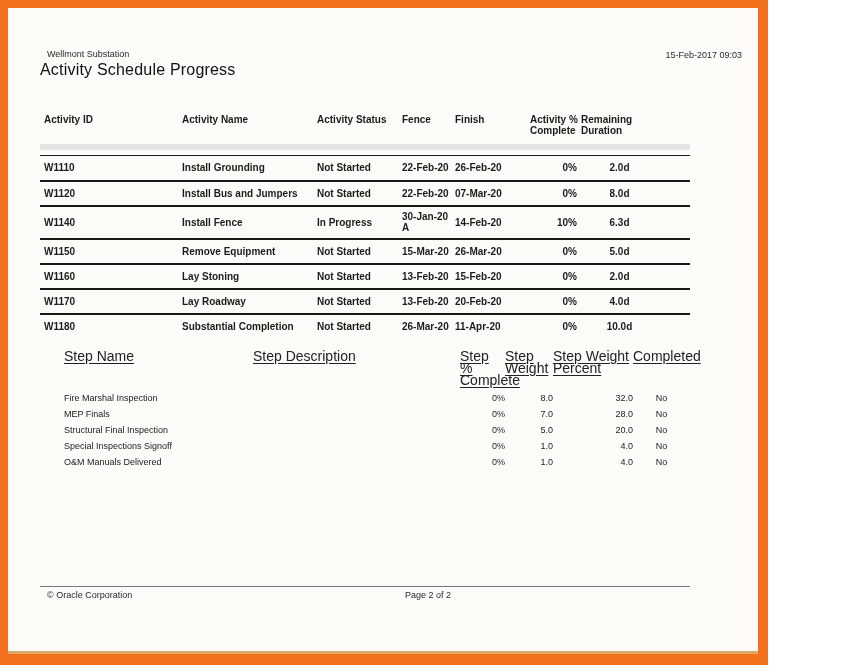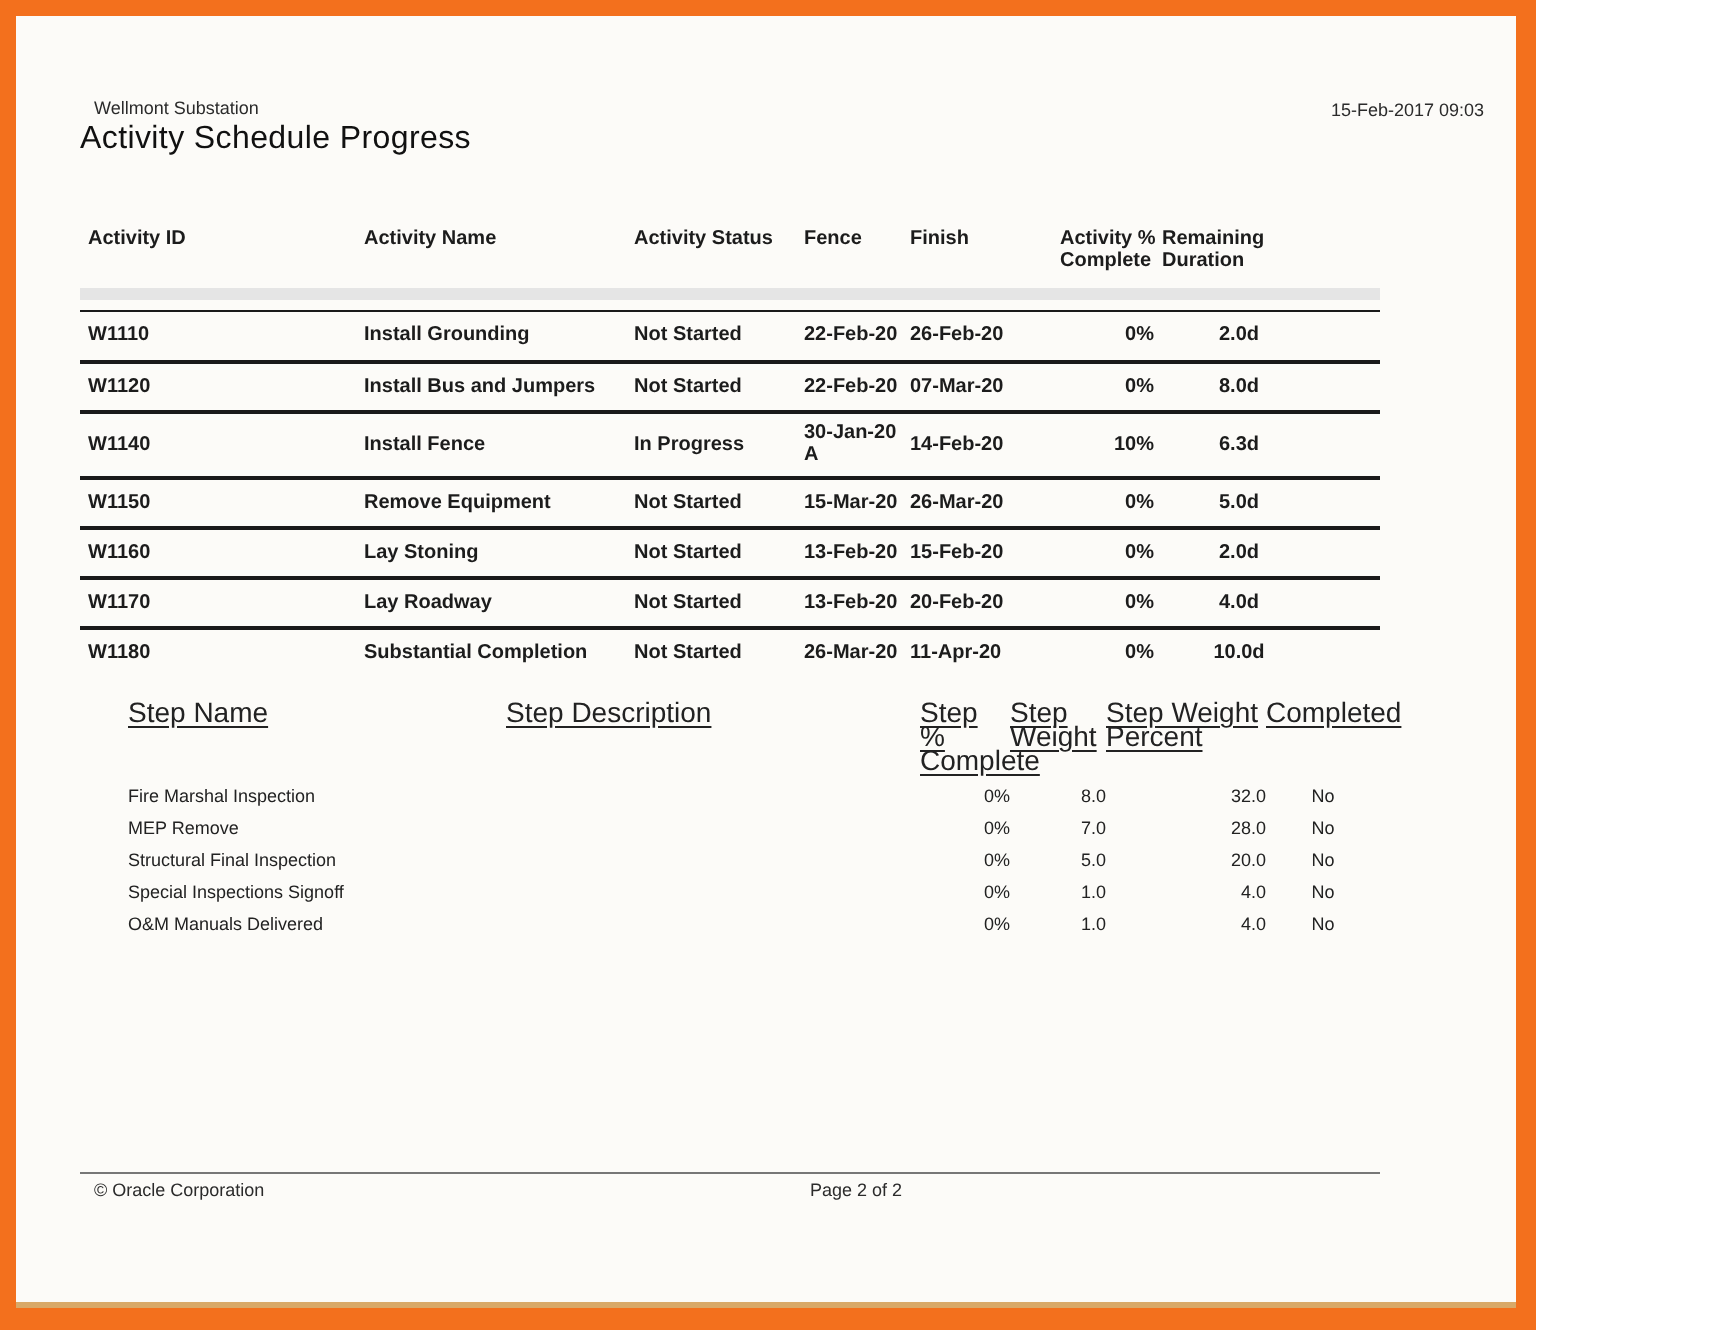--- a/index.html
+++ b/index.html
@@ -228,21 +228,21 @@
     </tr>
     <tr class="s">
       <td class="s-name">Fire Marshal Inspection</td>
       <td></td>
       <td class="s-pct">0%</td>
       <td class="s-weight">8.0</td>
       <td class="s-wpct">32.0</td>
       <td class="s-comp">No</td>
     </tr>
     <tr class="s">
-      <td class="s-name">MEP Remove</td>
+      <td class="s-name">MEP Finals</td>
       <td></td>
       <td class="s-pct">0%</td>
       <td class="s-weight">7.0</td>
       <td class="s-wpct">28.0</td>
       <td class="s-comp">No</td>
     </tr>
     <tr class="s">
       <td class="s-name">Structural Final Inspection</td>
       <td></td>
       <td class="s-pct">0%</td>

